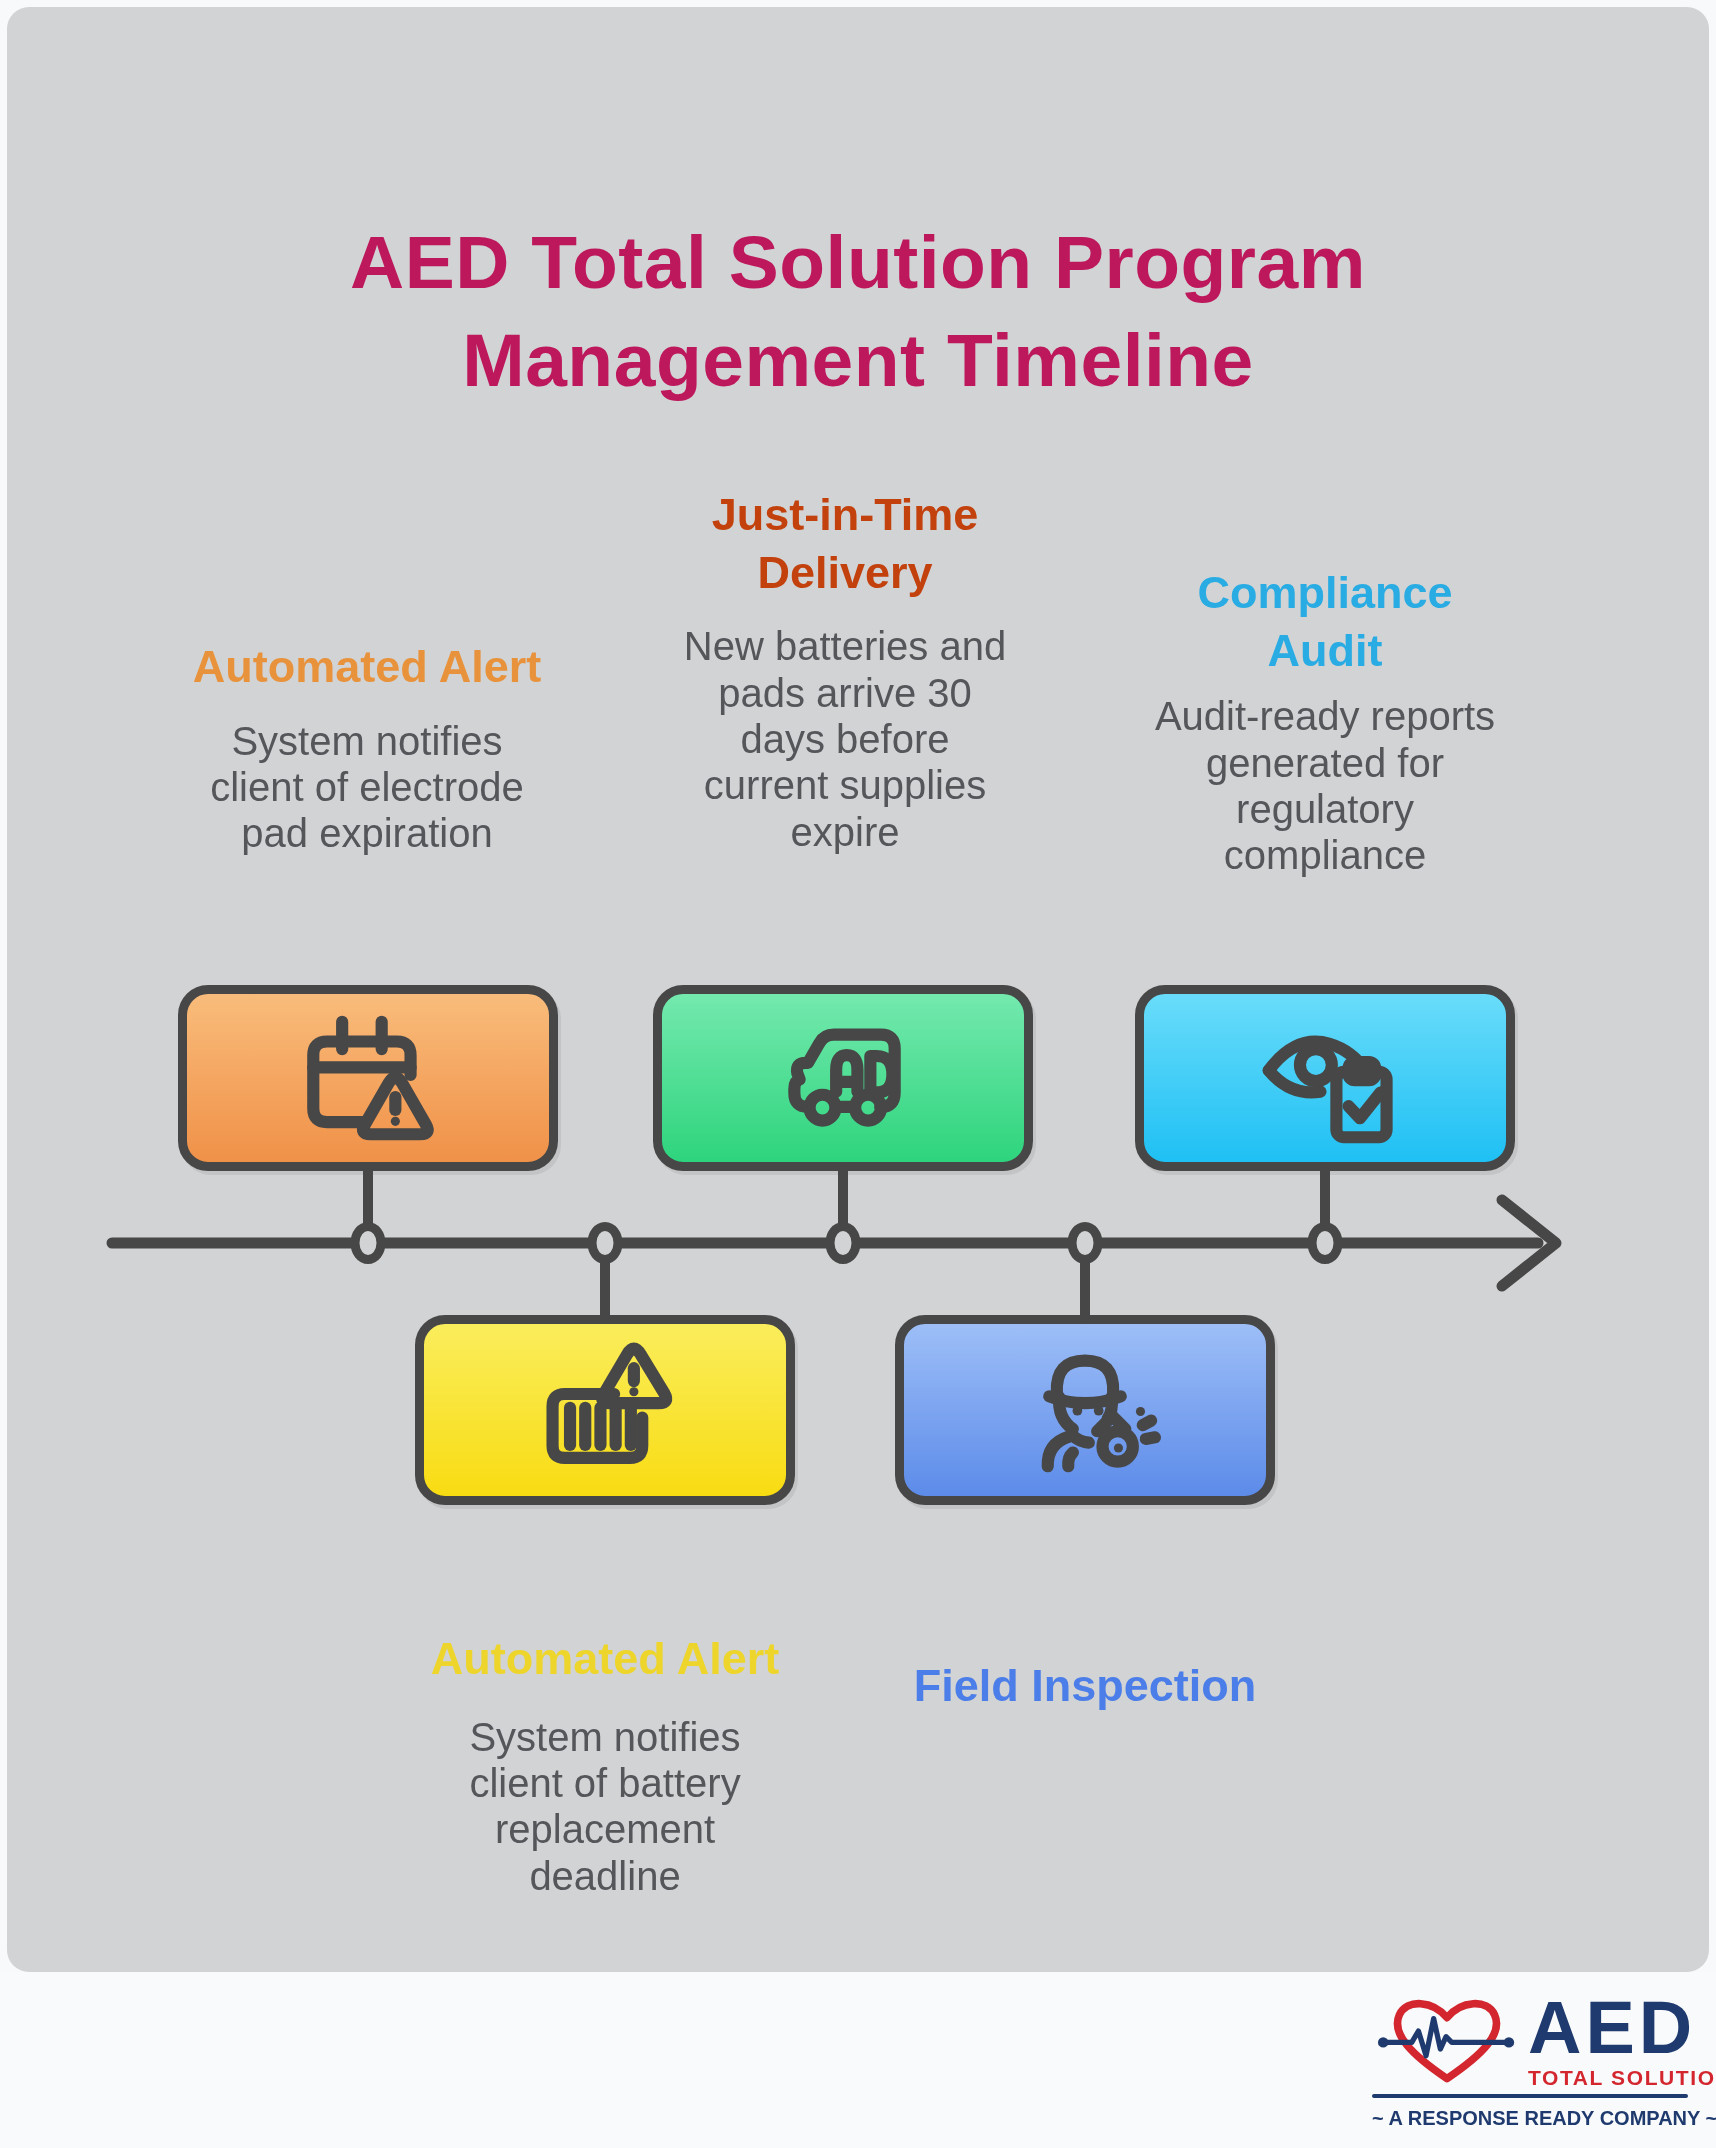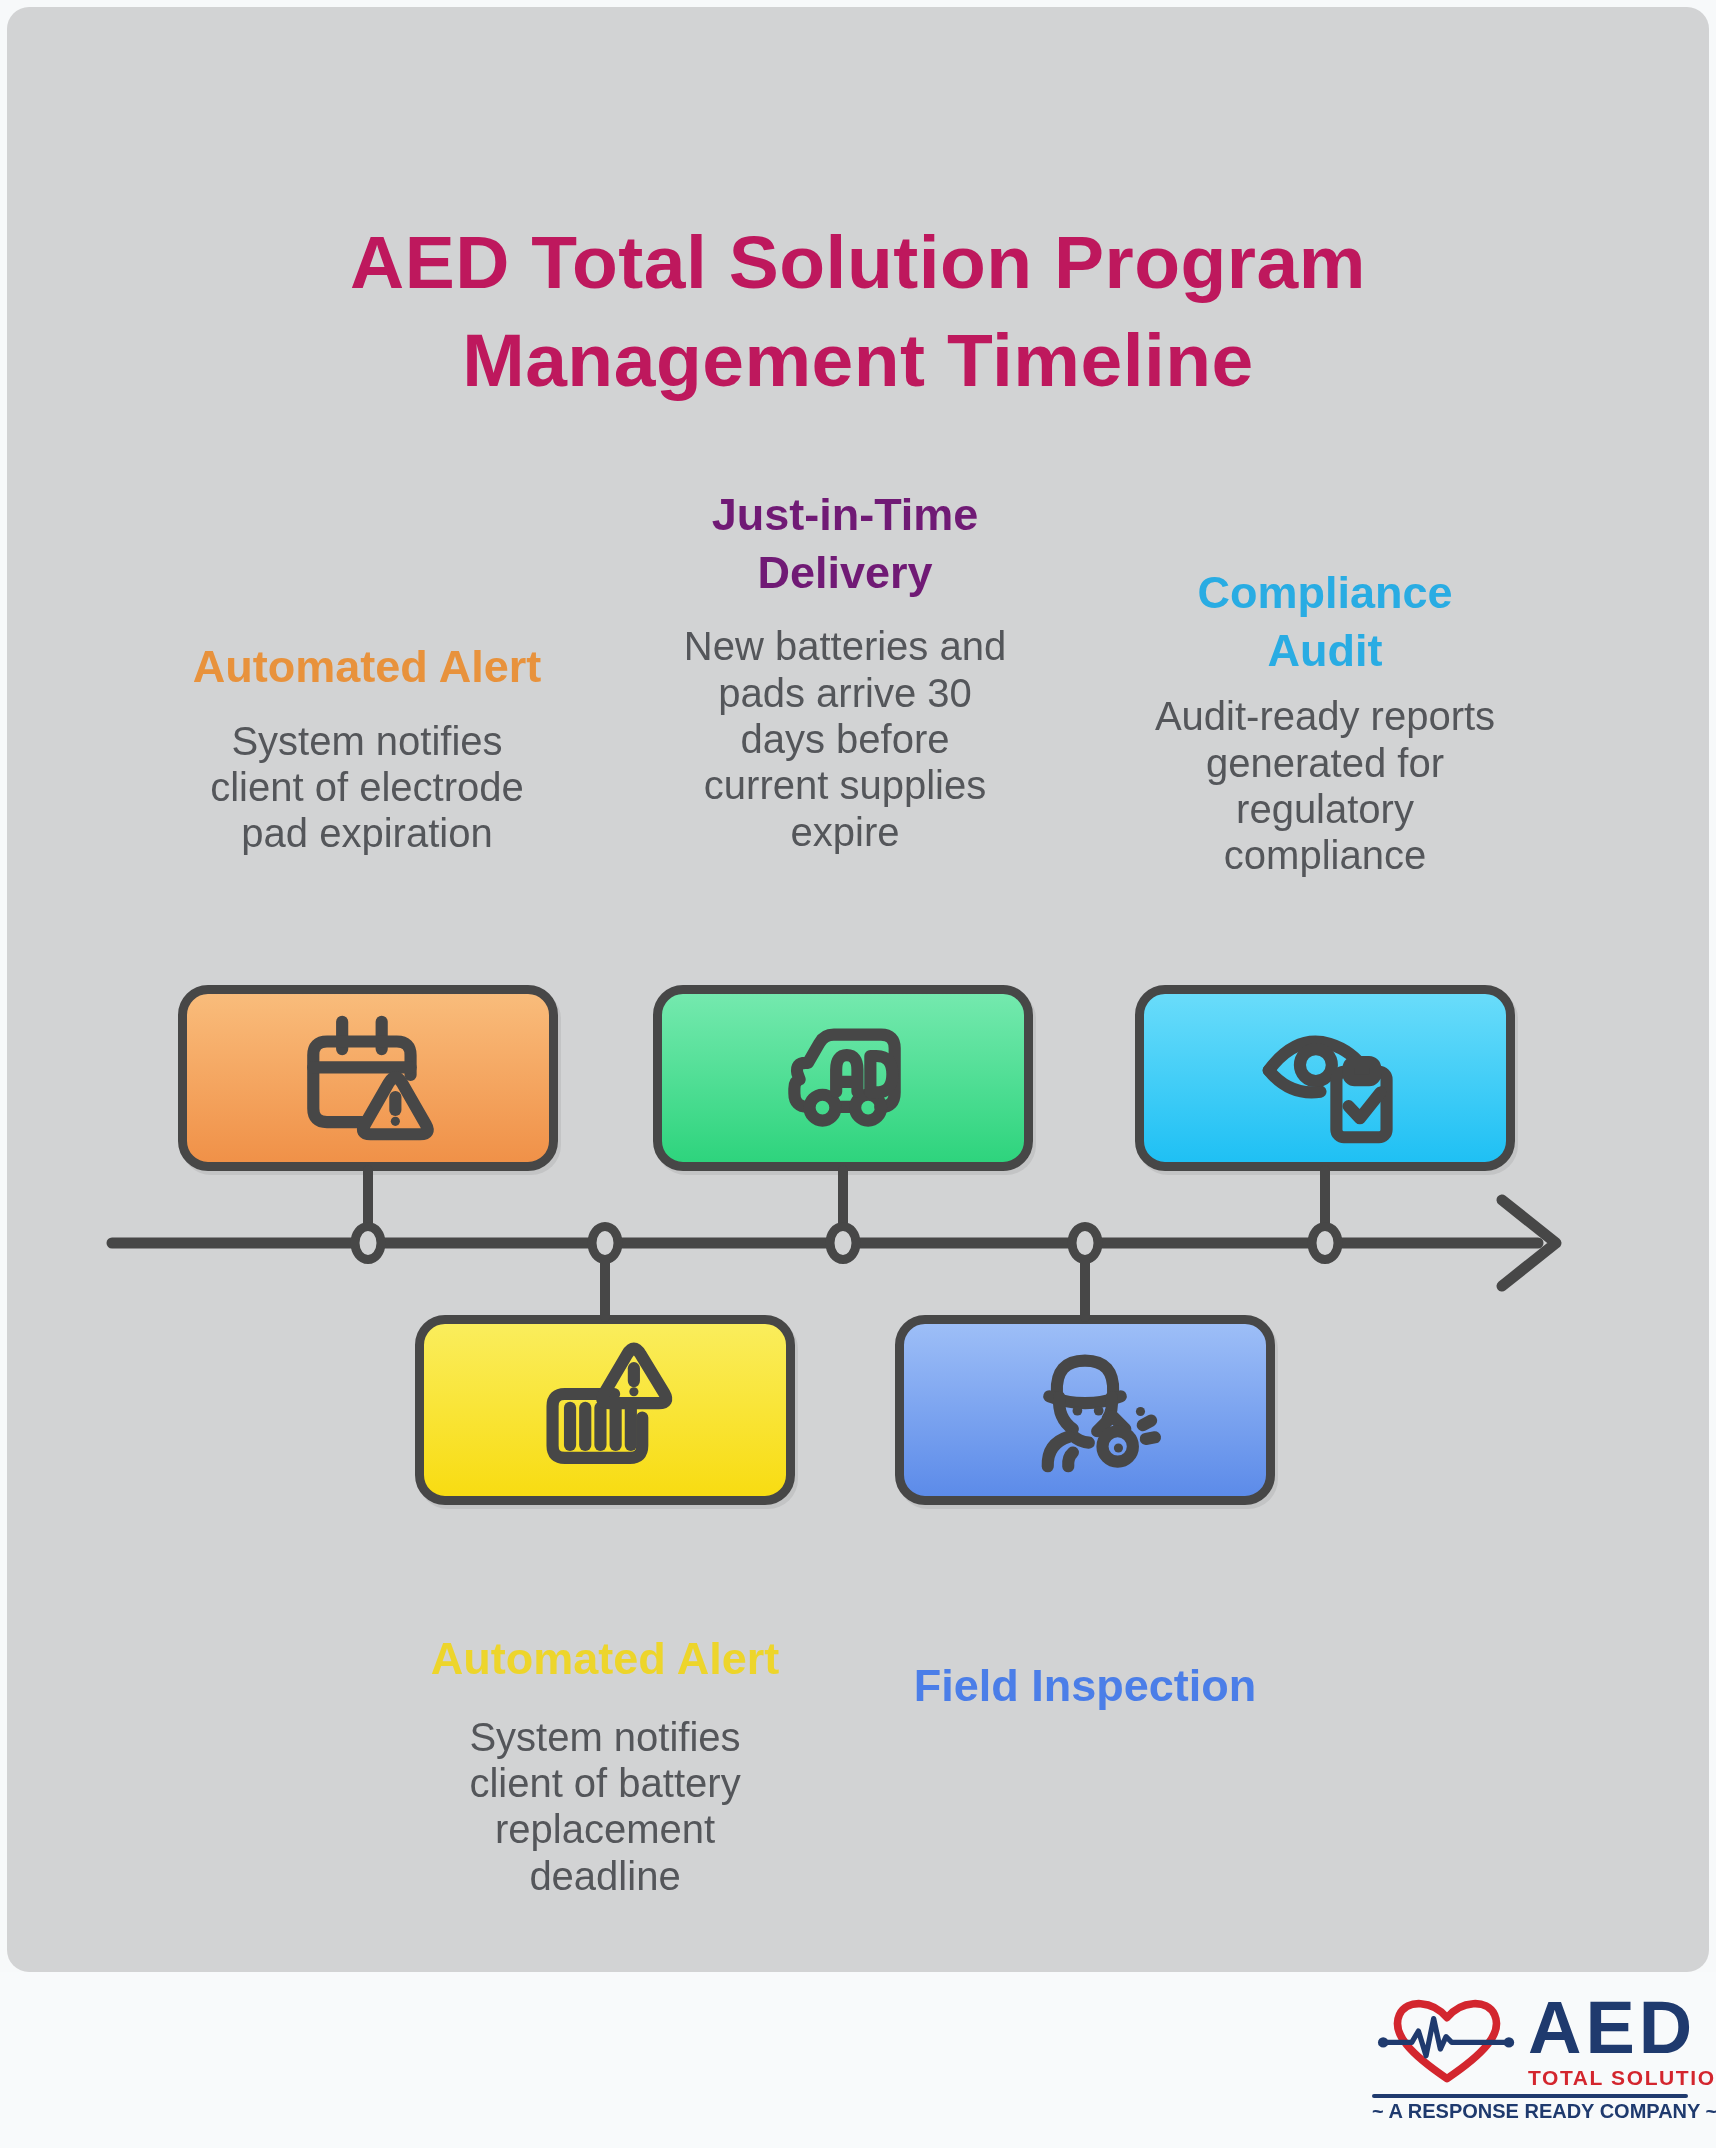--- a/index.html
+++ b/index.html
@@ -62,40 +62,40 @@
   .logo-heart{flex:0 0 auto;}
   .logo-textcol{margin-left:6px;padding-top:6px;}
   .logo-brand{
     font-size:74px;font-weight:bold;color:#1F3A6E;line-height:0.86;letter-spacing:4px;
   }
   .logo-subtitle{
     font-size:21px;font-weight:bold;color:#D3262E;letter-spacing:1.6px;margin-top:6px;white-space:nowrap;
   }
   .logo-rule{height:4px;background:#1F3A6E;margin-top:4px;border-radius:2px;}
   .logo-tagline{
-    margin-top:2px;text-align:center;font-size:20px;font-weight:bold;color:#1F3A6E;
+    margin-top:9px;text-align:center;font-size:20px;font-weight:bold;color:#1F3A6E;
     white-space:nowrap;letter-spacing:0px;
   }
 </style>
 </head>
 <body>
 
 <div class="canvas"></div>
 
 <div class="title">AED Total Solution Program
 Management Timeline</div>
 
 <div class="col col-1">
   <div class="heading" style="color: rgb(232, 146, 60);">Automated Alert</div>
   <div class="body">System notifies
 client of electrode
 pad expiration</div>
 </div>
 <div class="col col-3">
-  <div class="heading" style="color: #701a75; text-align: center;">Just-in-Time
+  <div class="heading" style="color: #c2410c; text-align: center;">Just-in-Time
 Delivery</div>
   <div class="body">New batteries and
 pads arrive 30
 days before
 current supplies
 expire</div>
 </div>
 <div class="col col-5">
   <div class="heading" style="color: rgb(41, 172, 227);">Compliance
 Audit</div>

